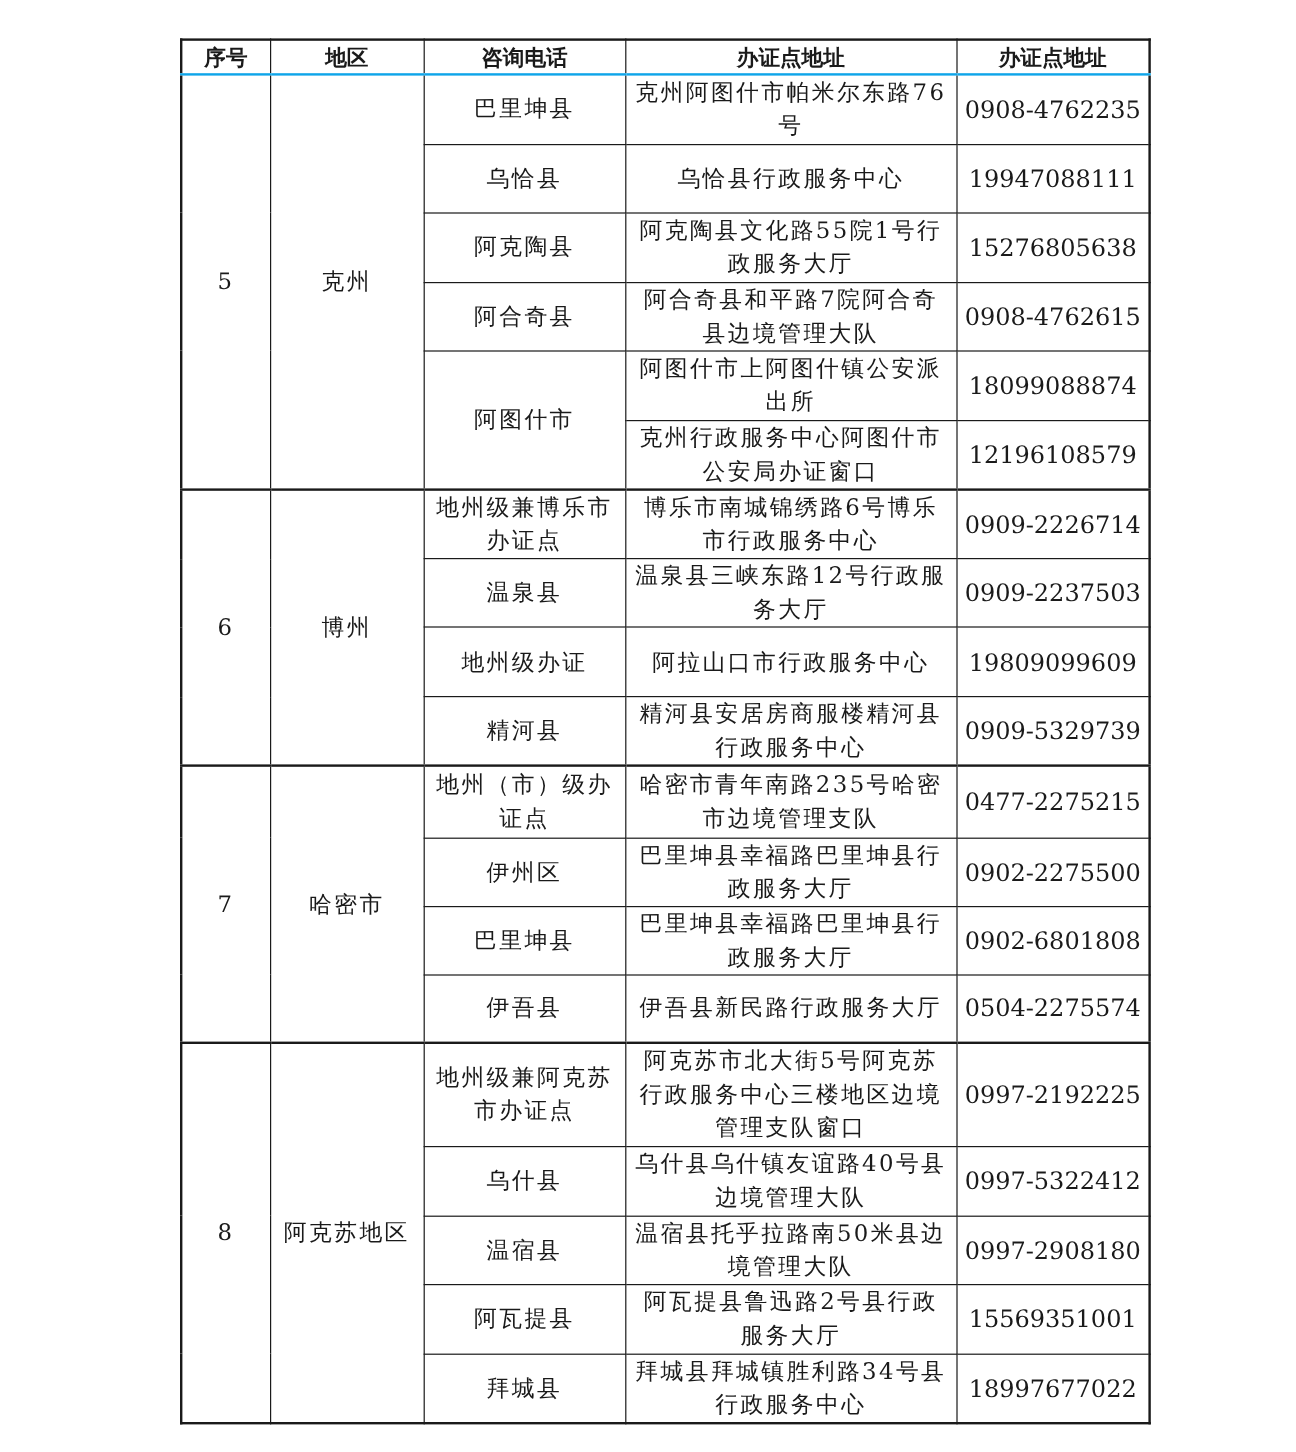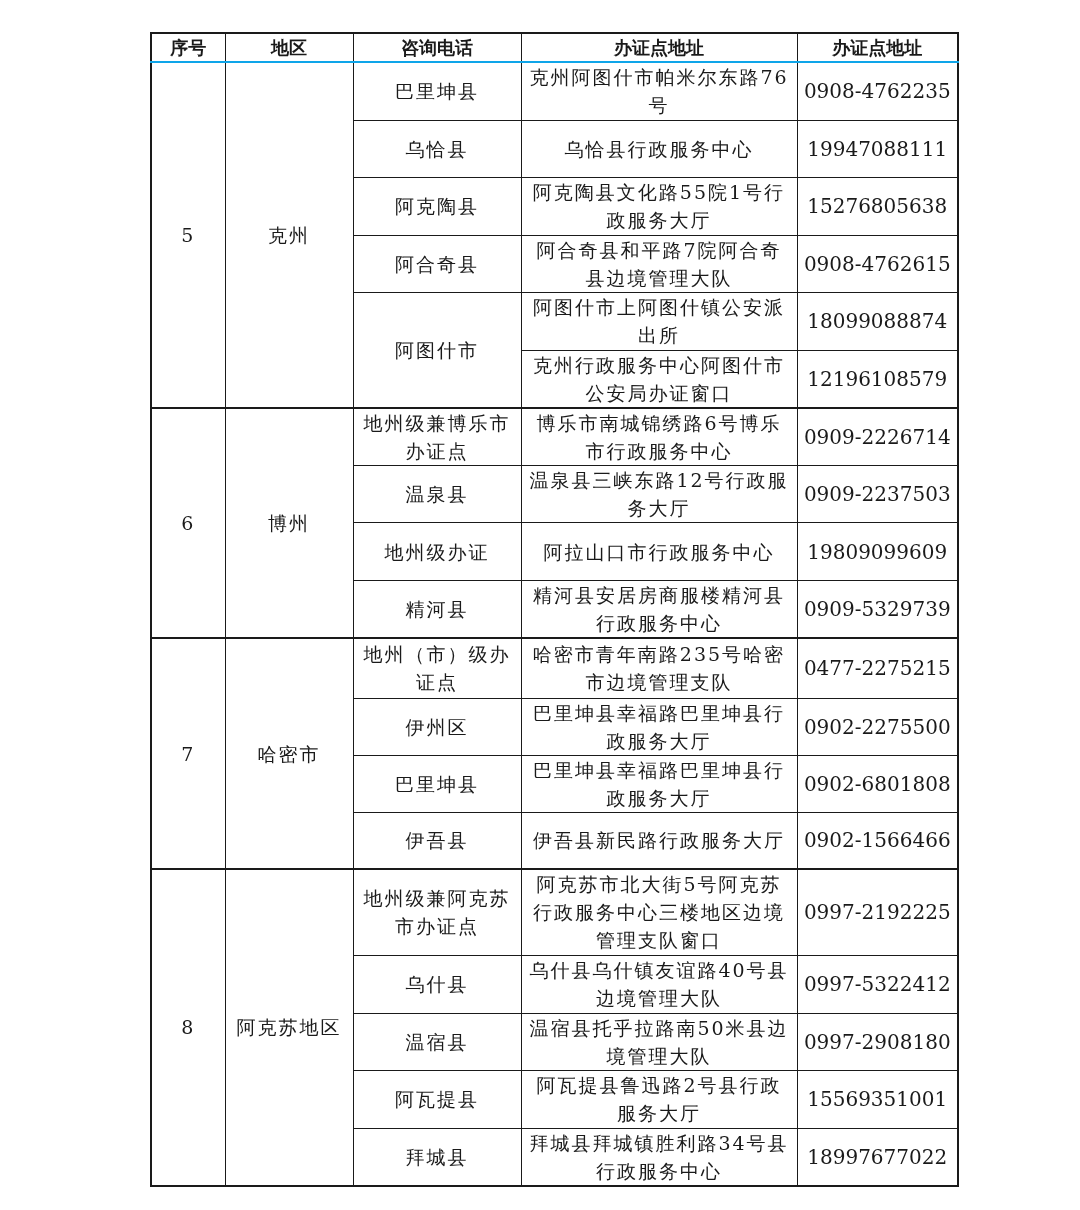--- a/index.html
+++ b/index.html
@@ -114,21 +114,21 @@
       <td class="phone">0902-2275500</td>
     </tr>
     <tr style="height:57px">
       <td>巴里坤县</td>
       <td>巴里坤县幸福路巴里坤县行政服务大厅</td>
       <td class="phone">0902-6801808</td>
     </tr>
     <tr style="height:57px">
       <td>伊吾县</td>
       <td>伊吾县新民路行政服务大厅</td>
-      <td class="phone">0902-1566466</td>
+      <td class="phone">0504-2275574</td>
     </tr>
 
     <tr class="group-start" style="height:86px">
       <td class="col-seq" rowspan="5">8</td>
       <td class="col-region" rowspan="5">阿克苏地区</td>
       <td>地州级兼阿克苏市办证点</td>
       <td>阿克苏市北大街5号阿克苏行政服务中心三楼地区边境管理支队窗口</td>
       <td class="phone">0997-2192225</td>
     </tr>
     <tr style="height:58px">

